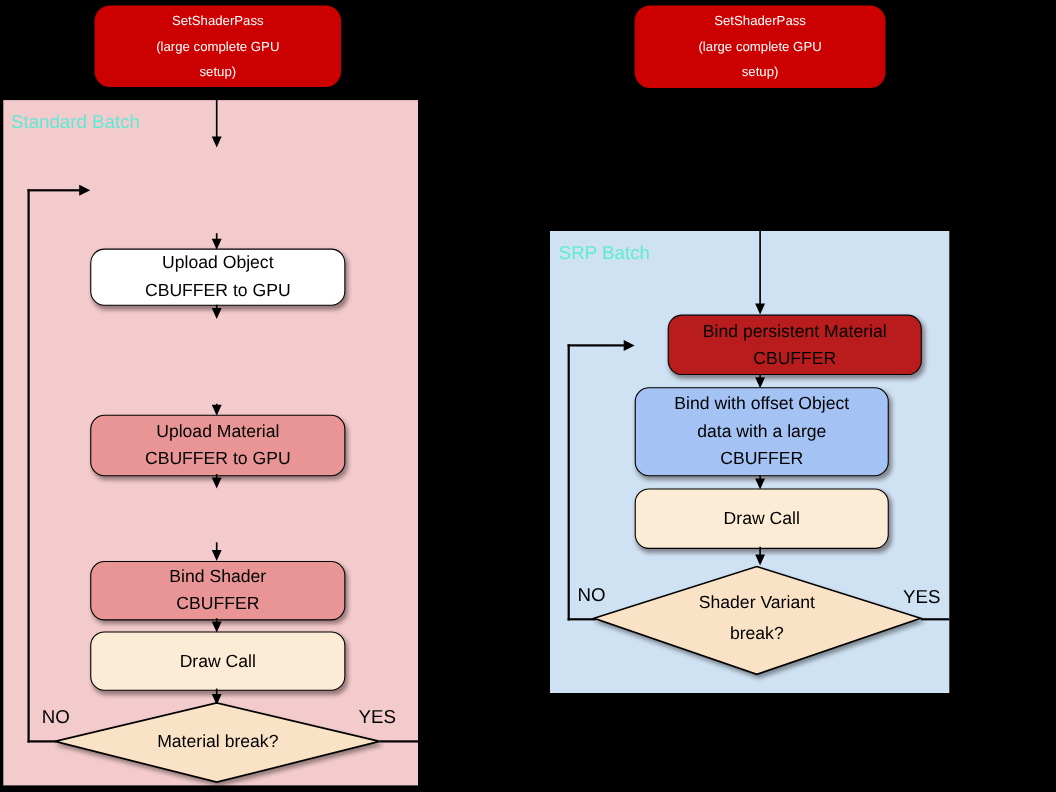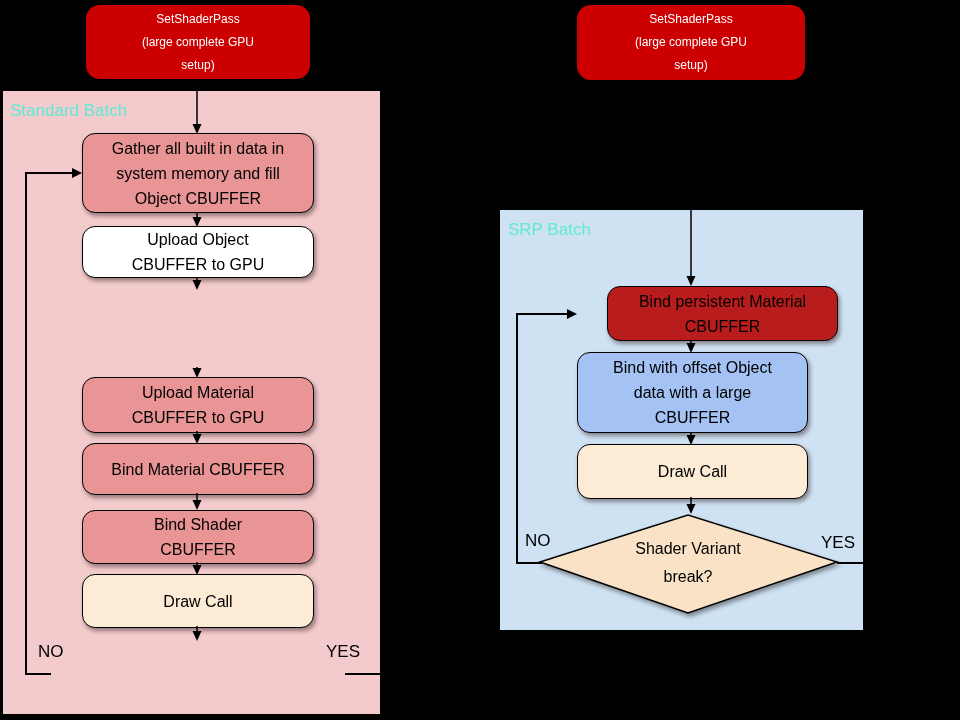--- a/index.html
+++ b/index.html
@@ -46,23 +46,20 @@
 
   <div class="header-box" style="left: 86px; top: 5px; width: 224px; height: 74px; background-color: rgb(204, 0, 0);">SetShaderPass
 (large complete GPU
 setup)</div>
 
   <svg class="connector" style="left:191px;top:79px;width:12px;height:55px;">
     <line x1="6" y1="0" x2="6" y2="46"></line>
       <polygon points="1.5,45 10.5,45 6,55"></polygon>
   </svg>
 
-  <div class="step-box" style="left: 82px; top: 133px; width: 230px; height: 78px; background-color: rgb(233, 148, 149);">Gather all built in data in
-system memory and fill
-Object CBUFFER</div>
   <svg class="connector" style="left:191px;top:212px;width:12px;height:15px;">
     <line x1="6" y1="0" x2="6" y2="6"></line>
       <polygon points="1.5,5 10.5,5 6,15"></polygon>
   </svg>
 
   <div class="step-box" style="left: 82px; top: 226px; width: 230px; height: 50px; background-color: #ffffff;">Upload Object
 CBUFFER to GPU</div>
   <svg class="connector" style="left:191px;top:277px;width:12px;height:13px;">
     <line x1="6" y1="0" x2="6" y2="4"></line>
       <polygon points="1.5,3 10.5,3 6,13"></polygon>
@@ -73,39 +70,44 @@
       <polygon points="1.5,1 10.5,1 6,11"></polygon>
   </svg>
 
   <div class="step-box" style="left: 82px; top: 377px; width: 230px; height: 54px; background-color: rgb(233, 148, 149);">Upload Material
 CBUFFER to GPU</div>
   <svg class="connector" style="left:191px;top:431px;width:12px;height:13px;">
     <line x1="6" y1="0" x2="6" y2="4"></line>
       <polygon points="1.5,3 10.5,3 6,13"></polygon>
   </svg>
 
-  <div class="step-box" style="left: 82px; top: 443px; width: 230px; height: 50px; background-color: rgb(233, 148, 149);">Bind Material CBUFFER</div>
   <svg class="connector" style="left:191px;top:493px;width:12px;height:17px;">
     <line x1="6" y1="0" x2="6" y2="8"></line>
       <polygon points="1.5,7 10.5,7 6,17"></polygon>
   </svg>
 
   <div class="step-box" style="left: 82px; top: 510px; width: 230px; height: 52px; background-color: rgb(233, 148, 149);">Bind Shader
 CBUFFER</div>
   <svg class="connector" style="left:191px;top:562px;width:12px;height:13px;">
     <line x1="6" y1="0" x2="6" y2="4"></line>
       <polygon points="1.5,3 10.5,3 6,13"></polygon>
   </svg>
 
   <div class="step-box" style="left: 82px; top: 574px; width: 230px; height: 52px; background-color: rgb(252, 235, 213);">Draw Call</div>
   <svg class="connector" style="left:191px;top:626px;width:12px;height:15px;">
     <line x1="6" y1="0" x2="6" y2="6"></line>
       <polygon points="1.5,5 10.5,5 6,15"></polygon>
   </svg>
 
+  <div class="diamond-wrap" style="left:46px;top:636px;width:304px;height:78px;">
+    <svg width="304" height="78">
+      <polygon points="4,38 151,3 299,38 151,75" fill="#FAE2C6"></polygon>
+    </svg>
+    <div class="diamond-label">Material break?</div>
+  </div>
 
   <div class="edge" style="left:25px;top:673px;width:26px;height:2px;"></div>
   <div class="edge" style="left:25px;top:172px;width:2px;height:503px;"></div>
   <div class="edge" style="left:25px;top:172px;width:50px;height:2px;"></div>
   <svg class="connector" style="left:72px;top:167px;width:10px;height:12px;">
     <polygon points="0,1 0,11 10,6"></polygon>
   </svg>
   <div class="branch-label" style="left:38px;top:642px;">NO</div>
 
   <div class="edge" style="left:345px;top:673px;width:35px;height:2px;"></div>

